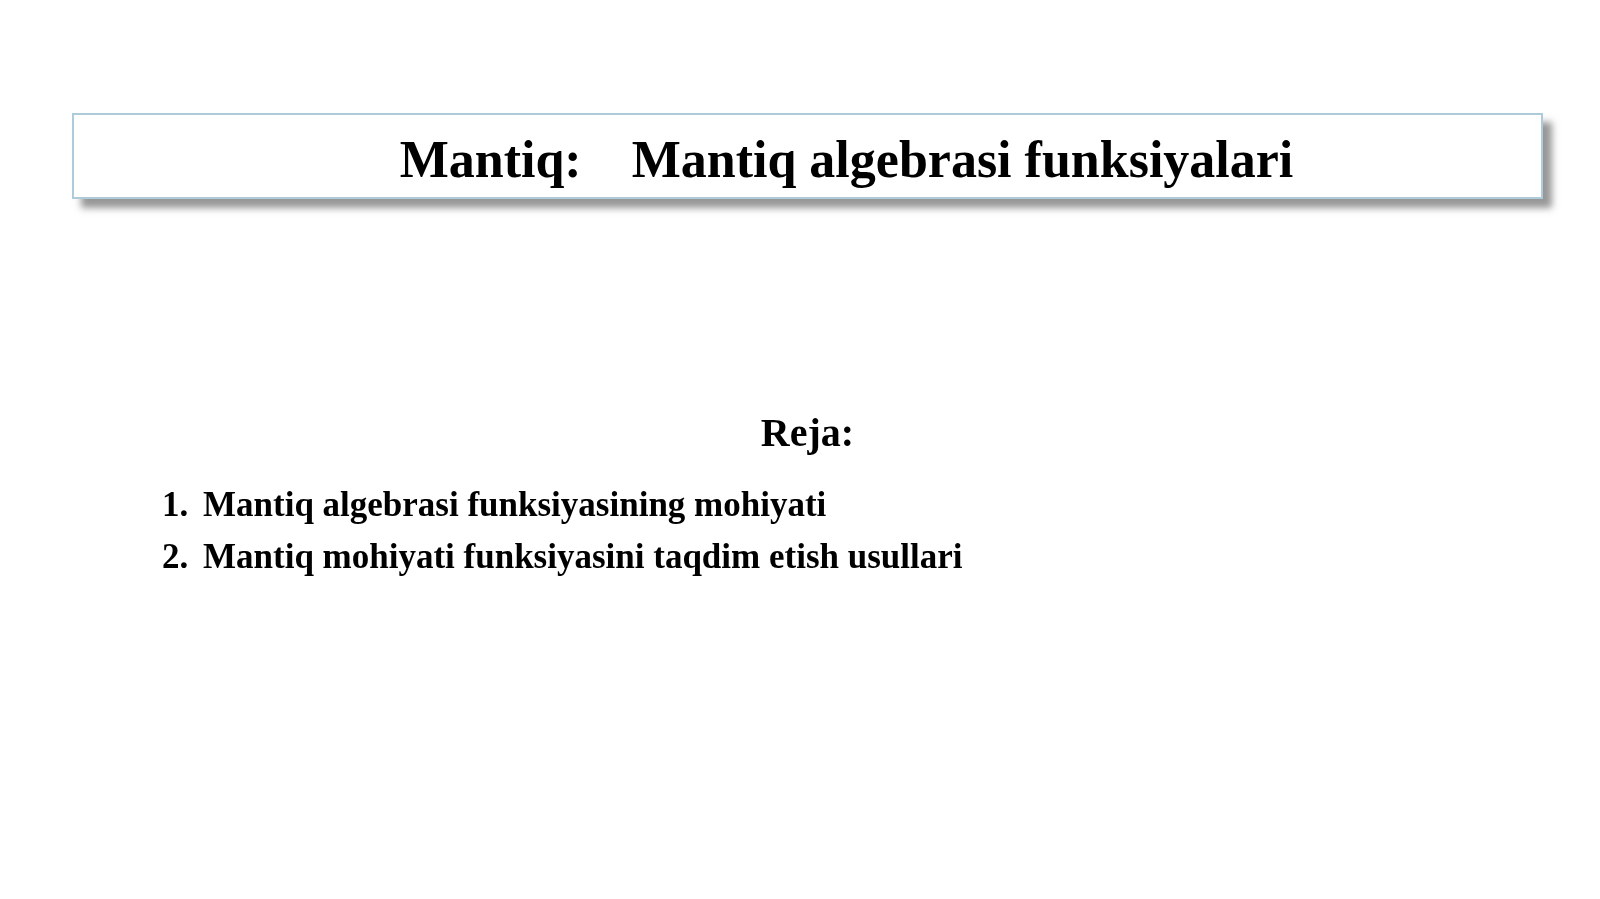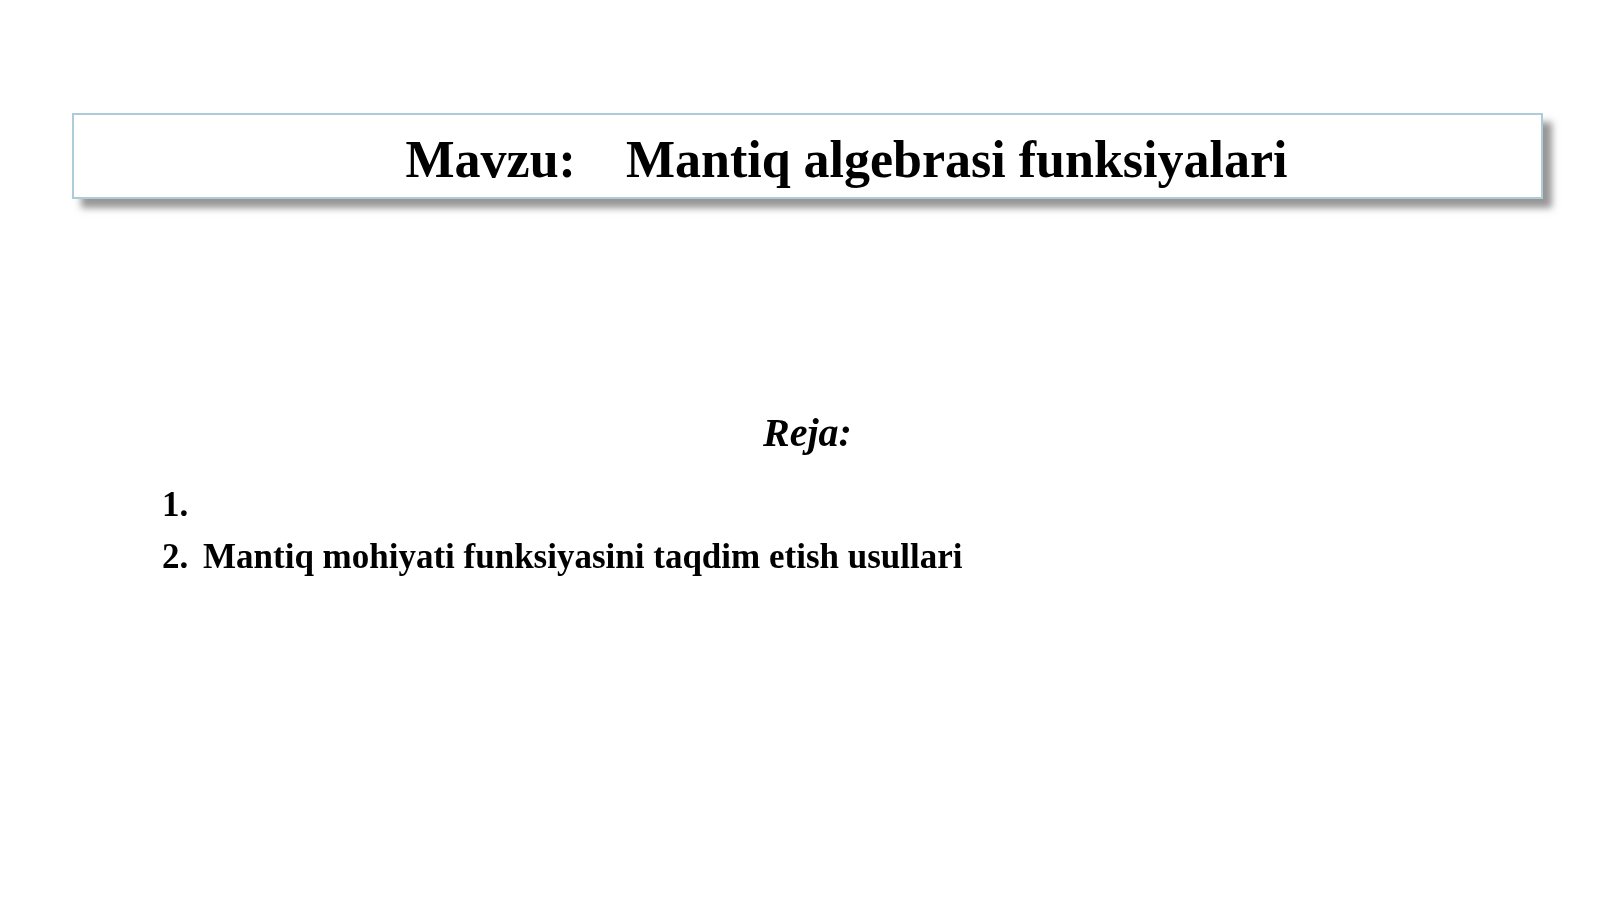--- a/index.html
+++ b/index.html
@@ -47,21 +47,20 @@
   }
   .agenda-heading {
     position: absolute;
     left: 72px;
     top: 413px;
     width: 1471px;
     text-align: center;
     font-size: 40px;
     font-weight: bold;
     line-height: 1;
-    font-style: italic;
   }
   .agenda-list {
     position: absolute;
     left: 162px;
     top: 479px;
     font-size: 35px;
     font-weight: bold;
     line-height: 52px;
   }
   .agenda-item {
@@ -77,29 +76,30 @@
     white-space: pre;
   }
 </style>
 </head>
 <body>
 
 <div class="slide">
 
   <div class="title-box">
     <div class="title-line">
-      <span>Mavzu:</span><span class="title-rest">Mantiq algebrasi funksiyalari</span>
+      <span>Mantiq:</span><span class="title-rest">Mantiq algebrasi funksiyalari</span>
     </div>
   </div>
 
   <div class="agenda-heading">Reja:</div>
 
   <div class="agenda-list">
     <div class="agenda-item">
       <span class="item-number">1.</span>
+      <span class="item-text">Mantiq algebrasi funksiyasining mohiyati</span>
     </div>
     <div class="agenda-item">
       <span class="item-number">2.</span>
       <span class="item-text">Mantiq mohiyati funksiyasini taqdim etish usullari</span>
     </div>
   </div>
 
 </div>
 
 </body></html>

